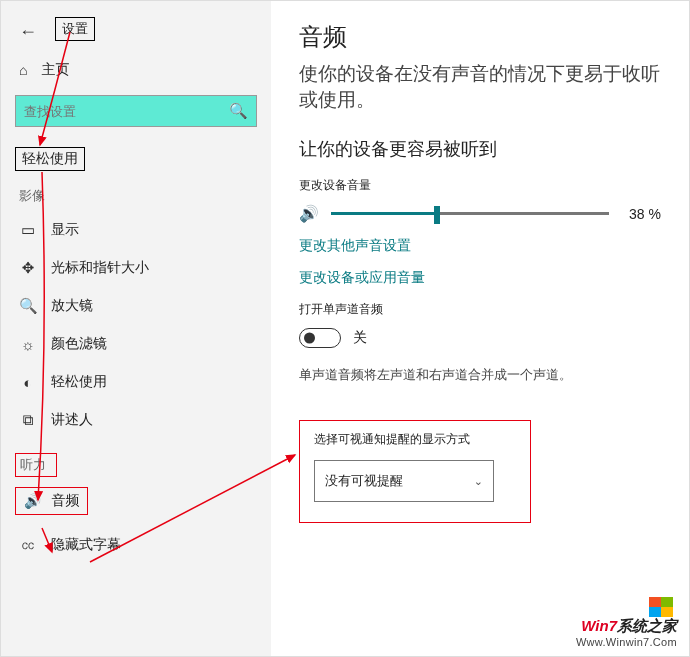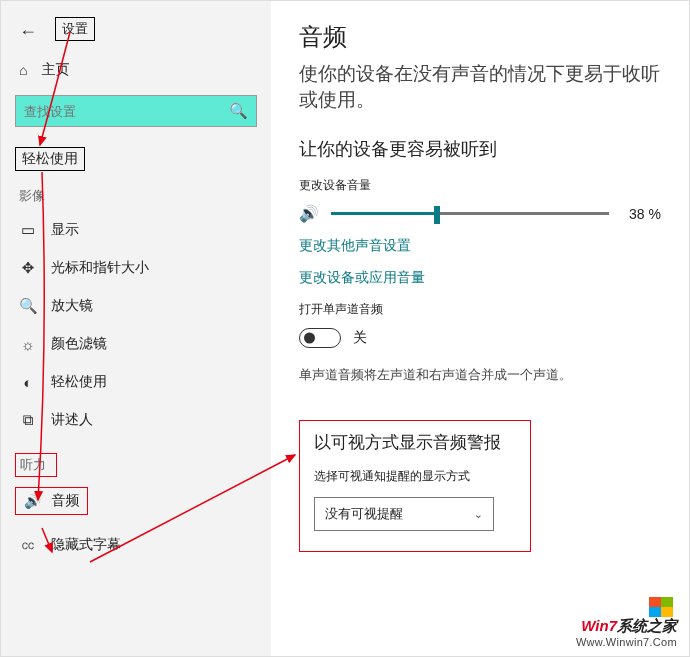--- a/index.html
+++ b/index.html
@@ -83,21 +83,21 @@
   .toggle-knob {
     width: 11px; height: 11px; background: #333; border-radius: 50%;
     position: absolute; left: 4px; top: 50%; transform: translateY(-50%);
   }
   .toggle-lbl { font-size: 14px; }
   .note { font-size: 13px; color: #444; margin-bottom: 36px; }
 
   .visual-alert-box { border: 1px solid #e60012; padding: 10px 14px 20px 14px; margin-top: 6px; width: 232px; }
   .visual-alert-title { font-size: 17px; margin-bottom: 14px; }
   .dropdown {
-    width: 180px; height: 34px; border: 1px solid #777;
+    width: 180px; height: 42px; border: 1px solid #777;
     display: flex; align-items: center; justify-content: space-between;
     padding: 0 10px; margin-top: 10px; font-size: 13px;
     cursor: pointer;
   }
   .chev { font-size: 11px; color: #555; }
 
   .watermark {
     position: absolute; right: 12px; bottom: 8px; text-align: right;
   }
   .wm-logo {
@@ -213,21 +213,20 @@
     <span class="field-lbl">打开单声道音频</span>
     <div class="toggle-row">
       <div class="toggle">
         <div class="toggle-knob"></div>
       </div>
       <span class="toggle-lbl">关</span>
     </div>
     <div class="note">单声道音频将左声道和右声道合并成一个声道。</div>
 
     <div class="visual-alert-box">
-      <div class="visual-alert-title">以可视方式显示音频警报</div>
       <div class="field-lbl" style="margin-bottom:12px">选择可视通知提醒的显示方式</div>
       <div class="dropdown">
         <span>没有可视提醒</span>
         <span class="chev">⌄</span>
       </div>
     </div>
 
   </div>
 
   <div class="watermark">

